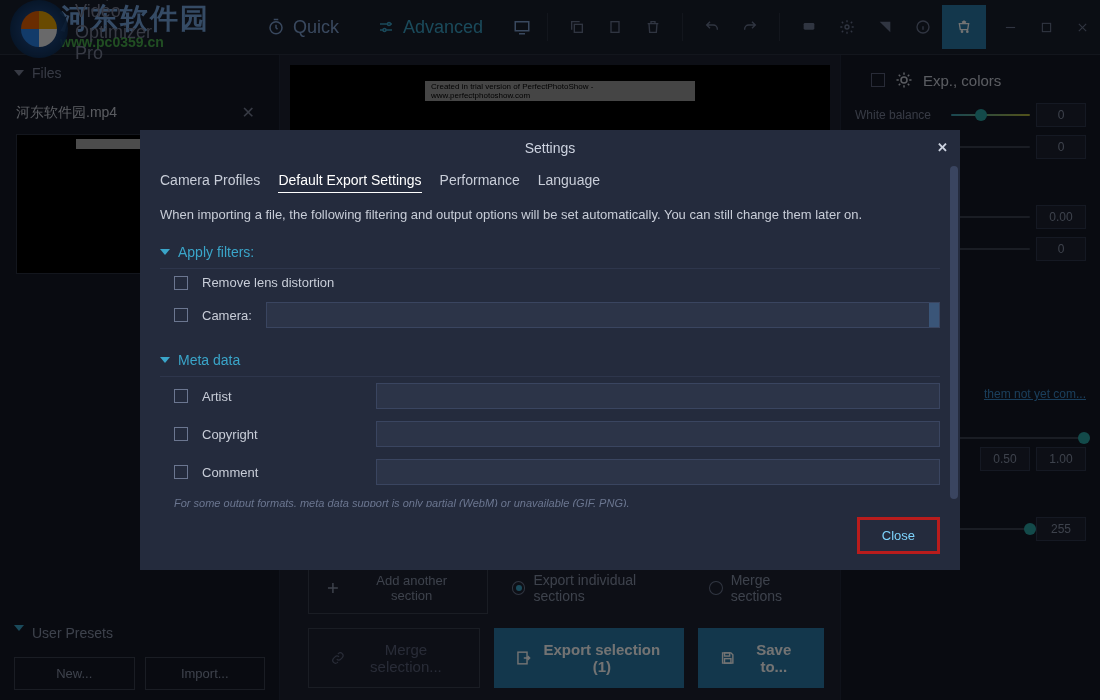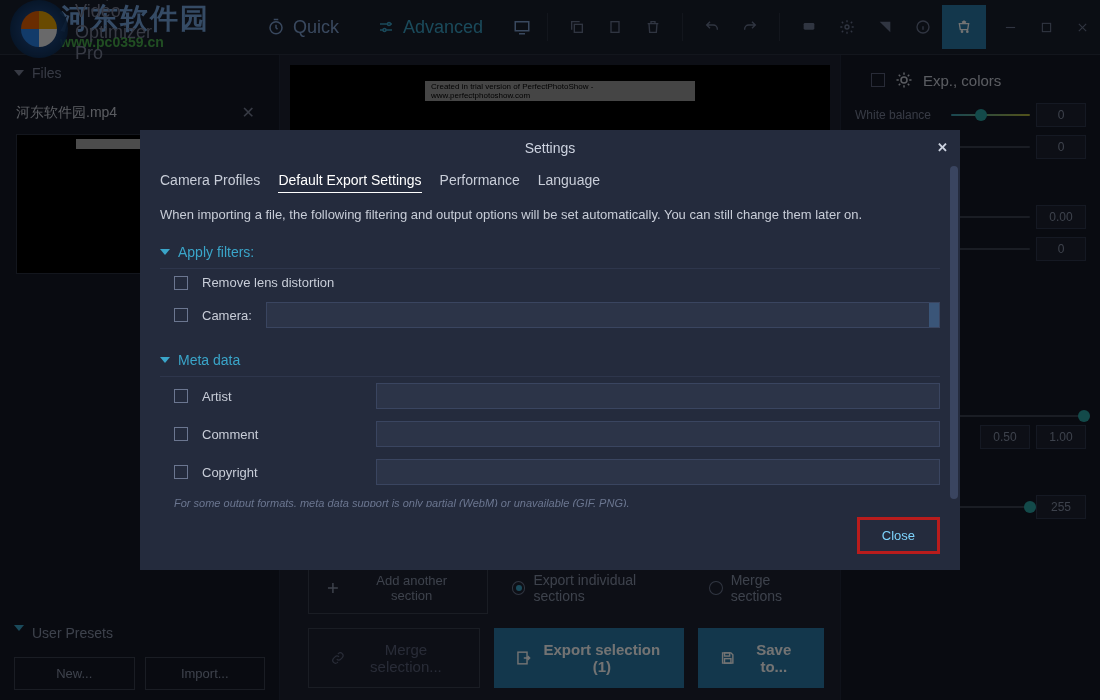--- a/index.html
+++ b/index.html
@@ -320,20 +320,21 @@
       <span class="label"></span>
       <div class="slider"></div>
       <div class="val-box">0.00</div>
     </div>
     <div class="slider-row">
       <span class="label"></span>
       <div class="slider"></div>
       <div class="val-box">0</div>
     </div>
     <div style="height:110px;"></div>
+    <div class="link-row">them not yet com...</div>
     <div style="height:20px;"></div>
     <div class="slider-row">
       <div class="double-slider">
           <div class="t1"></div>
           <div class="t2"></div>
         </div>
     </div>
     <div class="val-pair">
       <div class="val-box">0.50</div>
       <div class="val-box">1.00</div>
@@ -382,28 +383,28 @@
       <span class="tri"></span>
       <span>Meta data</span>
     </div>
     <div class="form-row">
       <span class="chkbox"></span>
       <span class="form-label">Artist</span>
       <div class="form-input"></div>
     </div>
     <div class="form-row">
       <span class="chkbox"></span>
+      <span class="form-label">Copyright</span>
+      <div class="form-input"></div>
+    </div>
+    <div class="form-row">
+      <span class="chkbox"></span>
       <span class="form-label">Comment</span>
       <div class="form-input"></div>
     </div>
-    <div class="form-row">
-      <span class="chkbox"></span>
-      <span class="form-label">Copyright</span>
-      <div class="form-input"></div>
-    </div>
     <div class="form-note">For some output formats, meta data support is only partial (WebM) or unavailable (GIF, PNG).</div>
 
   </div>
   <div class="scroll-track">
       <div class="scroll-thumb"></div>
     </div>
   <div class="modal-foot">
     <button class="close-btn">Close</button>
   </div>
 </div>

